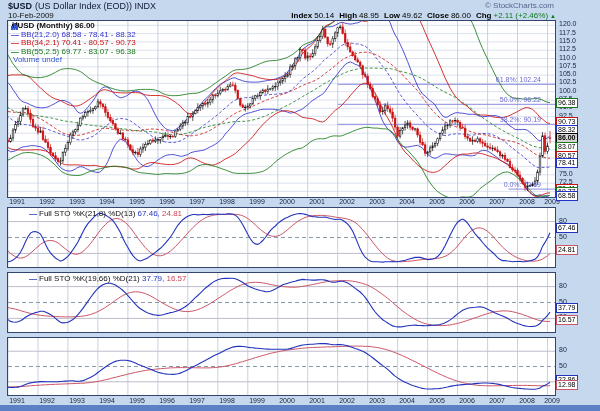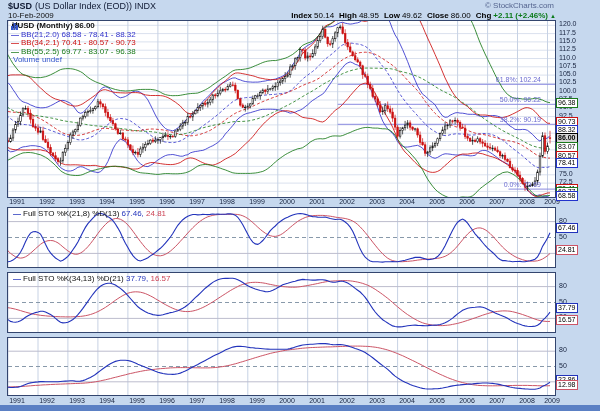--- a/index.html
+++ b/index.html
@@ -6,33 +6,33 @@
   html,body{width:600px;height:411px;overflow:hidden}
   .page{position:relative;width:600px;height:411px;background:#c6d8ee;font-family:"Liberation Sans",sans-serif;color:#111}
   .hdr1{position:absolute;left:8px;top:1px;width:545px;height:10px;font-size:9px;line-height:10px;white-space:nowrap}
   .sym{font-weight:bold;color:#101a33}
   .trest{color:#101a33;margin-left:3px}
   .credit{position:absolute;right:46px;top:1px;font-size:8px;color:#55658f}
   .hdr2{position:absolute;left:8px;top:11px;width:548px;height:9px;font-size:8px;line-height:9px;white-space:nowrap}
   .ohlc{position:absolute;right:0;top:0;white-space:nowrap}
   .ohlc .ol{font-weight:bold;color:#000;margin-left:5px}
   .ohlc .ov{color:#000;margin-left:2px}
-  .ohlc .chg{color:#0a7a1a;font-weight:bold;margin-left:2px}
+  .ohlc .chg{color:#0a7a1a;font-weight:normal;margin-left:2px}
   .plot{position:absolute;left:7px;width:549px;background:#fff;border:1px solid #33456e;overflow:hidden}
   #main-plot{top:20px;height:178px}
   #panel2{top:207px;height:61px}
   #panel3{top:272px;height:61px}
   #panel4{top:337px;height:59px}
   svg{position:absolute;left:0;top:0;display:block}
   .legend{position:absolute;left:3px;top:1px;pointer-events:none}
   .lg-row{font-size:8px;line-height:8.5px;white-space:nowrap;display:flex;align-items:center}
   .lg-main{font-weight:bold;color:#101010}
   .sw{font-weight:bold;margin-right:2px}
   .micon{margin-right:2px;display:inline-block}
-  .ph{position:absolute;left:5px;top:1px;font-size:8px;line-height:9px;white-space:nowrap;pointer-events:none}
+  .ph{position:absolute;left:21px;top:1px;font-size:8px;line-height:9px;white-space:nowrap;pointer-events:none}
   .ph .plabel{color:#101010}
   .ph .kval{color:#2233bb}
   .ph .dval{color:#cc4455}
   .yearrow{position:absolute;left:7px;width:549px;height:8px}
   .yl{position:absolute;width:22px;text-align:center;font-size:7px;color:#17233f;line-height:8px}
   #yaxis{position:absolute;left:556px;top:0;width:44px;height:411px}
   .tick{position:absolute;left:3px;font-size:7px;color:#17233f;line-height:8px;white-space:nowrap}
   .flag{position:absolute;left:0px;font-size:7px;line-height:8px;padding:0 1px;background:#fff;border:1px solid #000;color:#000;white-space:nowrap;z-index:5}
   .flag.close{background:#d4d4d4;font-weight:bold}
   .fiblabel{position:absolute;font-size:7px;color:#6a6ad0;white-space:nowrap;pointer-events:none;z-index:3}
@@ -664,21 +664,21 @@
         <line x1="449.6" y1="0" x2="449.6" y2="59" stroke="#c7d2e4" stroke-width="1"></line>
         <line x1="479.6" y1="0" x2="479.6" y2="59" stroke="#c7d2e4" stroke-width="1"></line>
         <line x1="509.5" y1="0" x2="509.5" y2="59" stroke="#c7d2e4" stroke-width="1"></line>
         <line x1="539.5" y1="0" x2="539.5" y2="59" stroke="#c7d2e4" stroke-width="1"></line>
         <line x1="0" y1="13.6" x2="547" y2="13.6" stroke="#bcbccd" stroke-width="1"></line>
         <line x1="0" y1="45.4" x2="547" y2="45.4" stroke="#bcbccd" stroke-width="1"></line>
         <line x1="0" y1="29.5" x2="547" y2="29.5" stroke="#8899aa" stroke-width="1" stroke-dasharray="4,3"></line>
         <path d="M-5.0,34.4L-2.5,34.4L0.0,34.7L2.5,35.1L5.0,35.6L7.5,36.2L10.0,36.9L12.5,37.6L15.0,38.4L17.5,39.1L20.0,39.8L22.5,40.4L25.0,41.0L27.5,41.5L30.0,41.9L32.5,42.3L35.0,42.6L37.5,42.8L40.0,43.1L42.5,43.2L45.0,43.4L47.5,43.5L50.0,43.7L52.5,43.8L54.9,43.8L57.4,43.9L59.9,43.9L62.4,43.9L64.9,43.8L67.4,43.7L69.9,43.6L72.4,43.4L74.9,43.1L77.4,42.7L79.9,42.2L82.4,41.5L84.9,40.7L87.4,39.7L89.9,38.6L92.4,37.3L94.9,35.9L97.4,34.4L99.9,32.7L102.4,30.9L104.9,29.1L107.4,27.3L109.9,25.6L112.4,24.0L114.9,22.5L117.4,21.3L119.9,20.2L122.4,19.5L124.9,19.0L127.4,18.8L129.9,18.9L132.4,19.2L134.9,19.8L137.4,20.6L139.9,21.7L142.4,22.9L144.9,24.2L147.4,25.7L149.9,27.2L152.4,28.7L154.9,30.2L157.4,31.6L159.9,32.9L162.4,34.2L164.8,35.3L167.3,36.3L169.8,37.2L172.3,37.8L174.8,38.3L177.3,38.5L179.8,38.6L182.3,38.4L184.8,38.0L187.3,37.4L189.8,36.6L192.3,35.6L194.8,34.5L197.3,33.3L199.8,31.9L202.3,30.4L204.8,28.9L207.3,27.3L209.8,25.6L212.3,24.0L214.8,22.4L217.3,20.8L219.8,19.2L222.3,17.6L224.8,16.2L227.3,14.8L229.8,13.5L232.3,12.3L234.8,11.4L237.3,10.6L239.8,10.0L242.3,9.6L244.8,9.4L247.3,9.3L249.8,9.4L252.3,9.6L254.8,9.9L257.3,10.3L259.8,10.9L262.3,11.4L264.8,11.9L267.3,12.4L269.8,12.9L272.3,13.3L274.7,13.6L277.2,13.8L279.7,14.0L282.2,14.2L284.7,14.2L287.2,14.2L289.7,14.0L292.2,13.7L294.7,13.3L297.2,12.9L299.7,12.5L302.2,12.0L304.7,11.5L307.2,11.0L309.7,10.5L312.2,9.9L314.7,9.4L317.2,8.9L319.7,8.5L322.2,8.2L324.7,8.0L327.2,7.9L329.7,7.8L332.2,7.7L334.7,7.6L337.2,7.6L339.7,7.7L342.2,7.9L344.7,8.2L347.2,8.6L349.7,9.1L352.2,9.7L354.7,10.4L357.2,11.3L359.7,12.2L362.2,13.4L364.7,14.8L367.2,16.3L369.7,18.0L372.2,19.7L374.7,21.5L377.2,23.4L379.7,25.3L382.2,27.4L384.6,29.5L387.1,31.7L389.6,33.8L392.1,35.9L394.6,37.9L397.1,39.8L399.6,41.6L402.1,43.2L404.6,44.8L407.1,46.3L409.6,47.6L412.1,48.8L414.6,49.8L417.1,50.6L419.6,51.2L422.1,51.7L424.6,52.1L427.1,52.4L429.6,52.5L432.1,52.6L434.6,52.6L437.1,52.4L439.6,52.2L442.1,51.9L444.6,51.4L447.1,50.9L449.6,50.4L452.1,49.7L454.6,49.0L457.1,48.2L459.6,47.4L462.1,46.6L464.6,45.7L467.1,44.9L469.6,44.0L472.1,43.1L474.6,42.2L477.1,41.4L479.6,40.6L482.1,39.9L484.6,39.3L487.1,38.8L489.6,38.4L492.1,38.1L494.5,37.9L497.0,37.9L499.5,38.0L502.0,38.2L504.5,38.7L507.0,39.3L509.5,40.0L512.0,40.7L514.5,41.5L517.0,42.4L519.5,43.3L522.0,44.2L524.5,45.2L527.0,46.1L529.5,46.9L532.0,47.6L534.5,48.0L537.0,48.3L539.5,48.5L542.0,48.4" fill="none" stroke="#cc5566" stroke-width="1"></path>
         <path d="M-5.0,42.5L-2.5,44.7L0.0,46.7L2.5,48.4L5.0,49.0L7.5,49.2L10.0,48.8L12.5,47.8L15.0,46.2L17.5,44.3L20.0,42.7L22.5,41.4L25.0,40.4L27.5,39.6L30.0,39.0L32.5,38.2L35.0,38.3L37.5,39.1L40.0,40.2L42.5,41.4L45.0,43.2L47.5,45.4L50.0,47.5L52.5,49.2L54.9,49.9L57.4,49.8L59.9,49.3L62.4,48.0L64.9,46.5L67.4,44.3L69.9,41.6L72.4,38.6L74.9,35.4L77.4,31.9L79.9,28.4L82.4,24.8L84.9,21.3L87.4,18.2L89.9,15.5L92.4,13.3L94.9,11.8L97.4,10.8L99.9,10.3L102.4,10.3L104.9,11.0L107.4,12.1L109.9,13.8L112.4,15.4L114.9,17.5L117.4,19.8L119.9,22.6L122.4,25.5L124.9,28.4L127.4,31.2L129.9,33.8L132.4,35.7L134.9,37.3L137.4,38.7L139.9,40.0L142.4,40.7L144.9,41.6L147.4,42.0L149.9,42.4L152.4,42.3L154.9,41.8L157.4,41.0L159.9,40.4L162.4,39.6L164.8,39.2L167.3,38.5L169.8,37.7L172.3,36.5L174.8,35.3L177.3,33.8L179.8,31.8L182.3,29.7L184.8,27.2L187.3,24.7L189.8,22.5L192.3,20.1L194.8,17.6L197.3,15.2L199.8,13.2L202.3,11.3L204.8,9.4L207.3,7.9L209.8,6.7L212.3,6.0L214.8,5.5L217.3,5.4L219.8,5.4L222.3,5.3L224.8,5.3L227.3,5.8L229.8,6.7L232.3,8.0L234.8,9.5L237.3,11.2L239.8,12.7L242.3,14.0L244.8,15.0L247.3,15.9L249.8,16.7L252.3,17.5L254.8,18.0L257.3,18.6L259.8,18.7L262.3,18.3L264.8,17.3L267.3,16.1L269.8,14.6L272.3,13.2L274.7,11.8L277.2,11.0L279.7,10.3L282.2,9.5L284.7,8.8L287.2,8.2L289.7,7.4L292.2,6.9L294.7,6.4L297.2,6.6L299.7,6.7L302.2,7.0L304.7,7.1L307.2,7.1L309.7,6.9L312.2,6.8L314.7,6.7L317.2,7.1L319.7,7.8L322.2,8.7L324.7,9.1L327.2,9.3L329.7,8.7L332.2,8.3L334.7,8.2L337.2,8.9L339.7,10.1L342.2,11.6L344.7,13.4L347.2,15.4L349.7,17.2L352.2,19.0L354.7,21.5L357.2,24.4L359.7,27.9L362.2,31.7L364.7,35.6L367.2,39.0L369.7,41.8L372.2,44.4L374.7,46.7L377.2,48.4L379.7,50.0L382.2,51.6L384.6,52.9L387.1,53.5L389.6,53.9L392.1,53.9L394.6,53.6L397.1,53.2L399.6,52.8L402.1,52.5L404.6,52.2L407.1,52.1L409.6,52.4L412.1,52.5L414.6,52.6L417.1,52.7L419.6,52.6L422.1,52.4L424.6,52.3L427.1,52.1L429.6,51.9L432.1,51.5L434.6,50.8L437.1,49.7L439.6,48.5L442.1,46.9L444.6,45.1L447.1,43.0L449.6,40.9L452.1,39.1L454.6,37.3L457.1,36.2L459.6,35.3L462.1,34.8L464.6,34.5L467.1,34.3L469.6,34.0L472.1,33.9L474.6,34.3L477.1,35.1L479.6,36.2L482.1,37.5L484.6,38.6L487.1,40.0L489.6,41.0L492.1,42.1L494.5,42.9L497.0,44.0L499.5,45.2L502.0,46.9L504.5,48.3L507.0,49.5L509.5,50.5L512.0,51.3L514.5,52.2L517.0,52.9L519.5,53.3L522.0,53.5L524.5,53.4L527.0,53.2L529.5,52.3L532.0,50.5L534.5,47.3L537.0,45.1L539.5,42.5L542.0,39.1" fill="none" stroke="#2233bb" stroke-width="1.1"></path>
       </svg>
-    <div class="ph"><span class="sw" style="color:#2233bb">—</span><span class="plabel">Full STO %K(34,13) %D(21)</span> <span class="kval">37.79,</span> <span class="dval">16.57</span></div>
+    <div class="ph"><span class="sw" style="color:#2233bb">—</span><span class="plabel">Full STO %K(19,66) %D(21)</span> <span class="kval">37.79,</span> <span class="dval">16.57</span></div>
   </div>
 
   <div id="panel4" class="plot">
     <svg id="svg-p2" width="547" height="57" viewBox="0 0 547 57">
         <line x1="0.0" y1="0" x2="0.0" y2="57" stroke="#c7d2e4" stroke-width="1"></line>
         <line x1="30.0" y1="0" x2="30.0" y2="57" stroke="#c7d2e4" stroke-width="1"></line>
         <line x1="59.9" y1="0" x2="59.9" y2="57" stroke="#c7d2e4" stroke-width="1"></line>
         <line x1="89.9" y1="0" x2="89.9" y2="57" stroke="#c7d2e4" stroke-width="1"></line>
         <line x1="119.9" y1="0" x2="119.9" y2="57" stroke="#c7d2e4" stroke-width="1"></line>
         <line x1="149.9" y1="0" x2="149.9" y2="57" stroke="#c7d2e4" stroke-width="1"></line>

